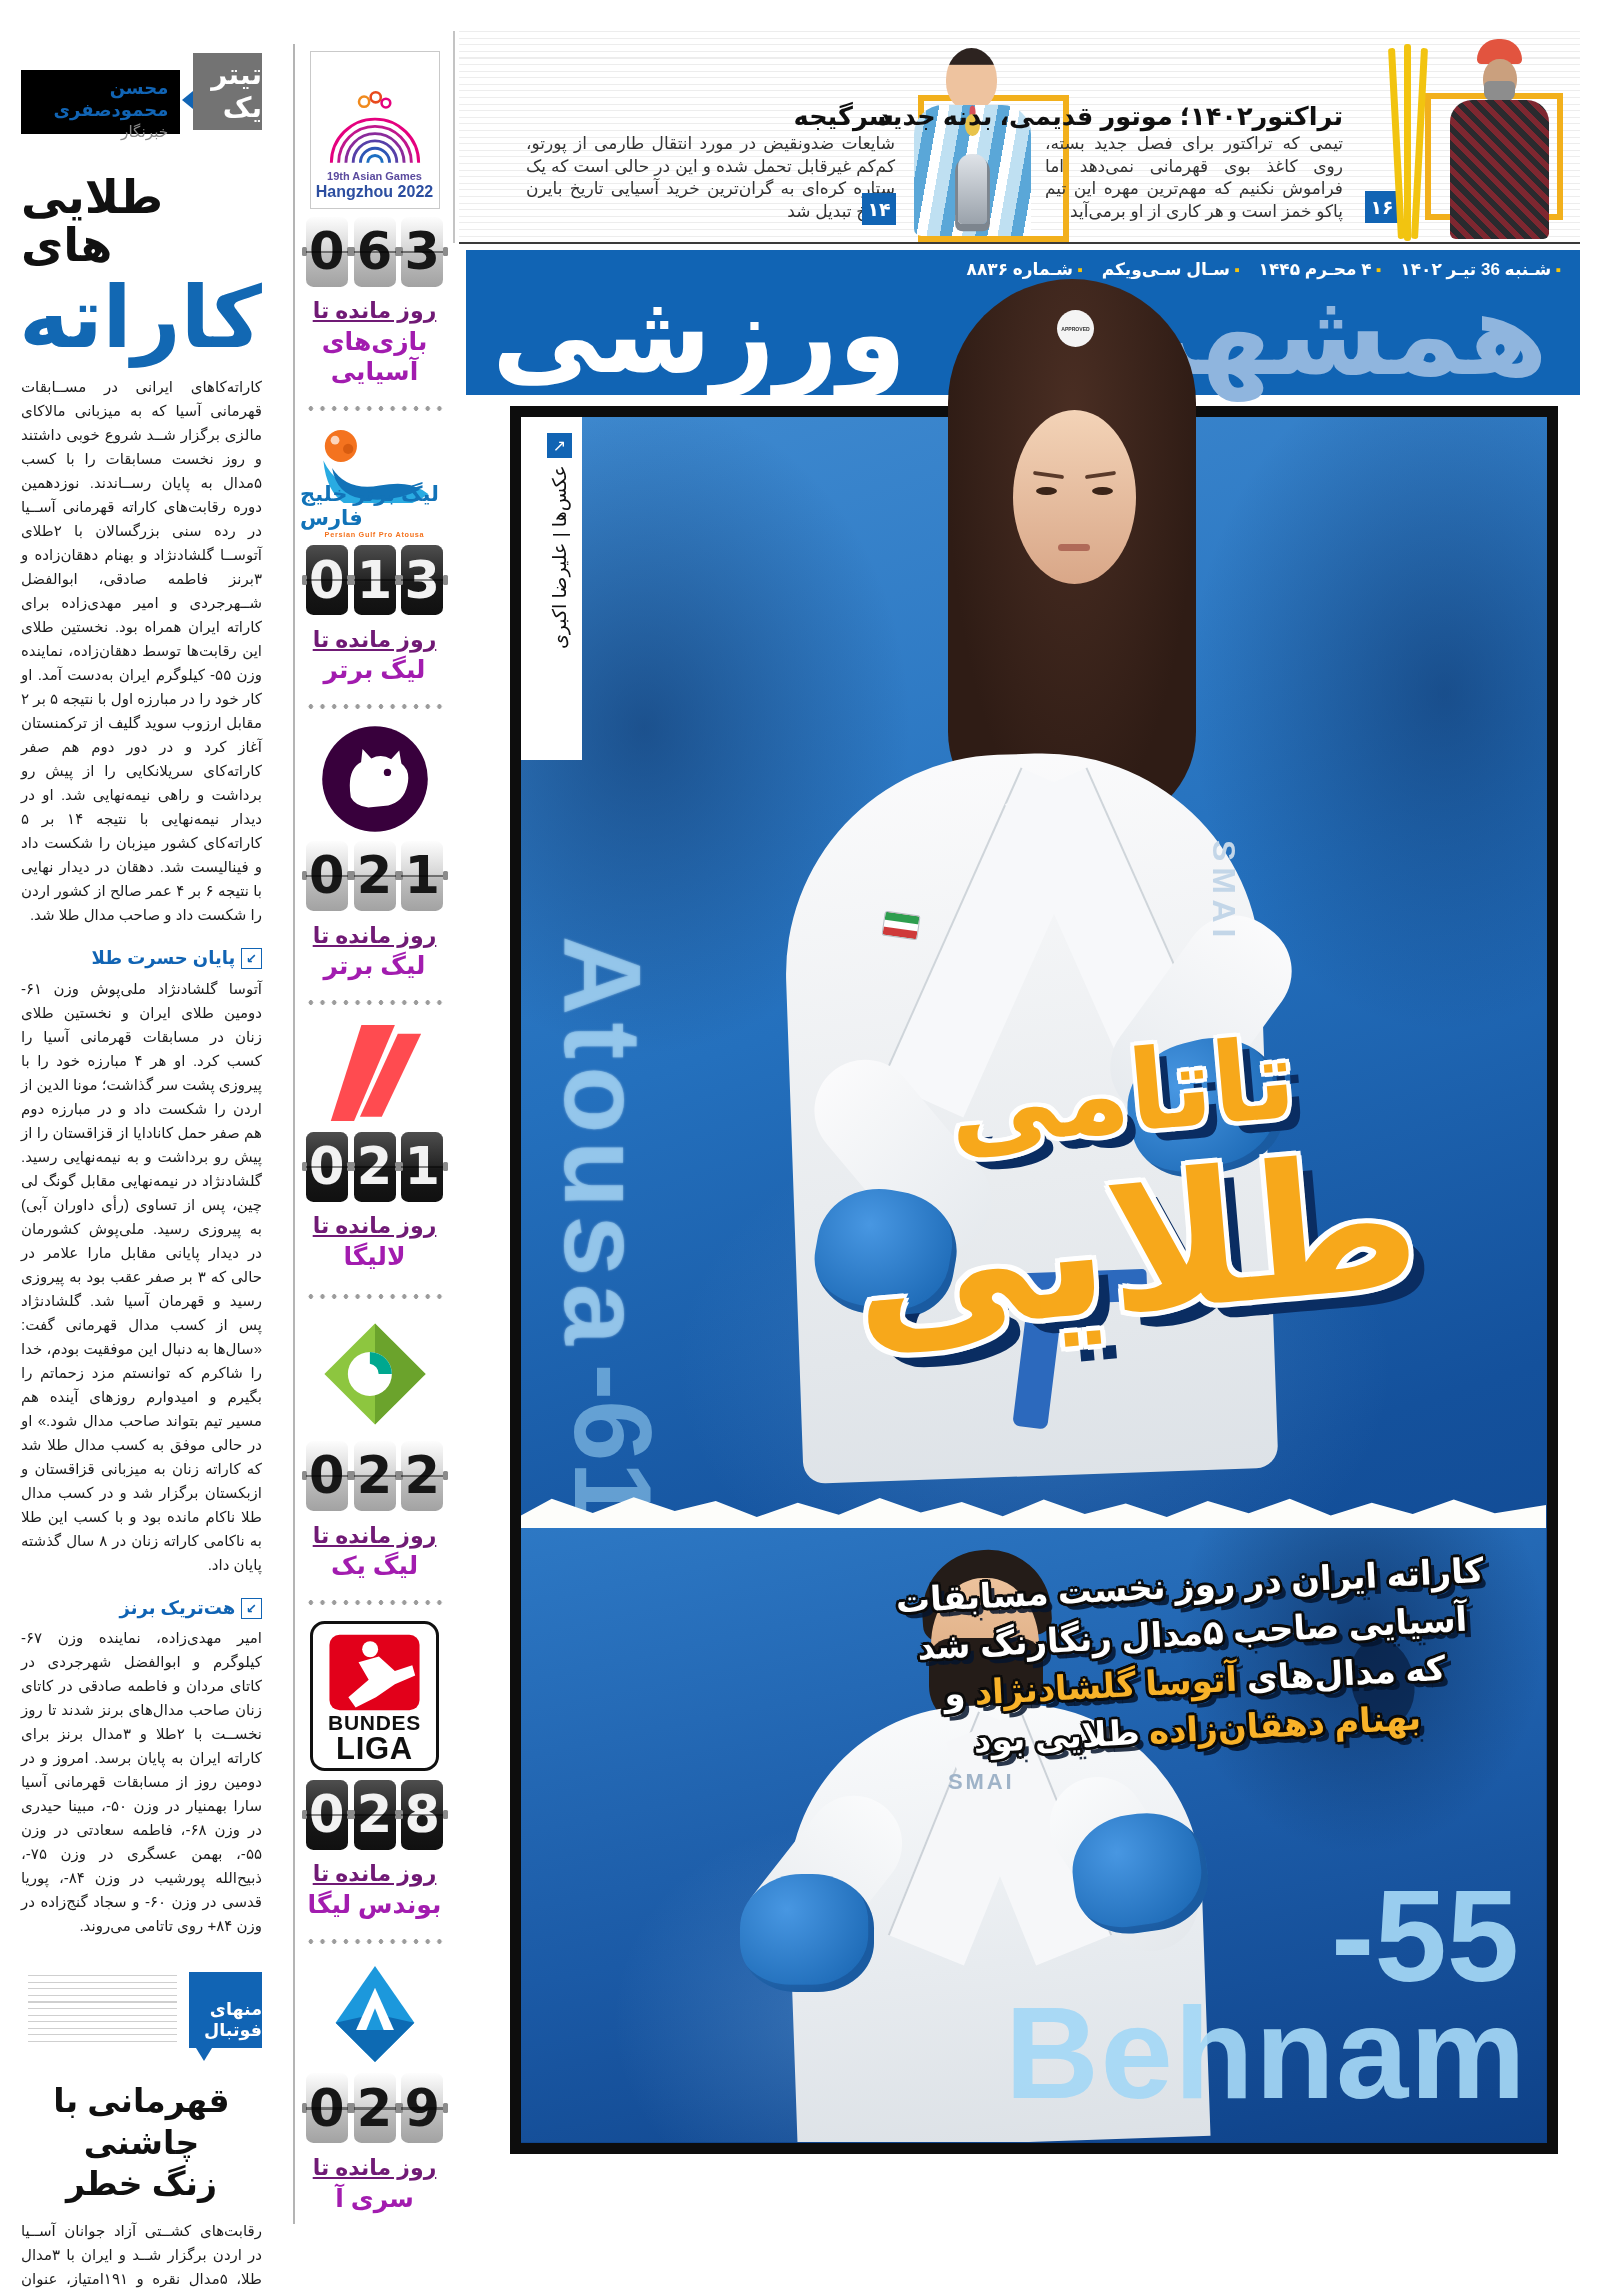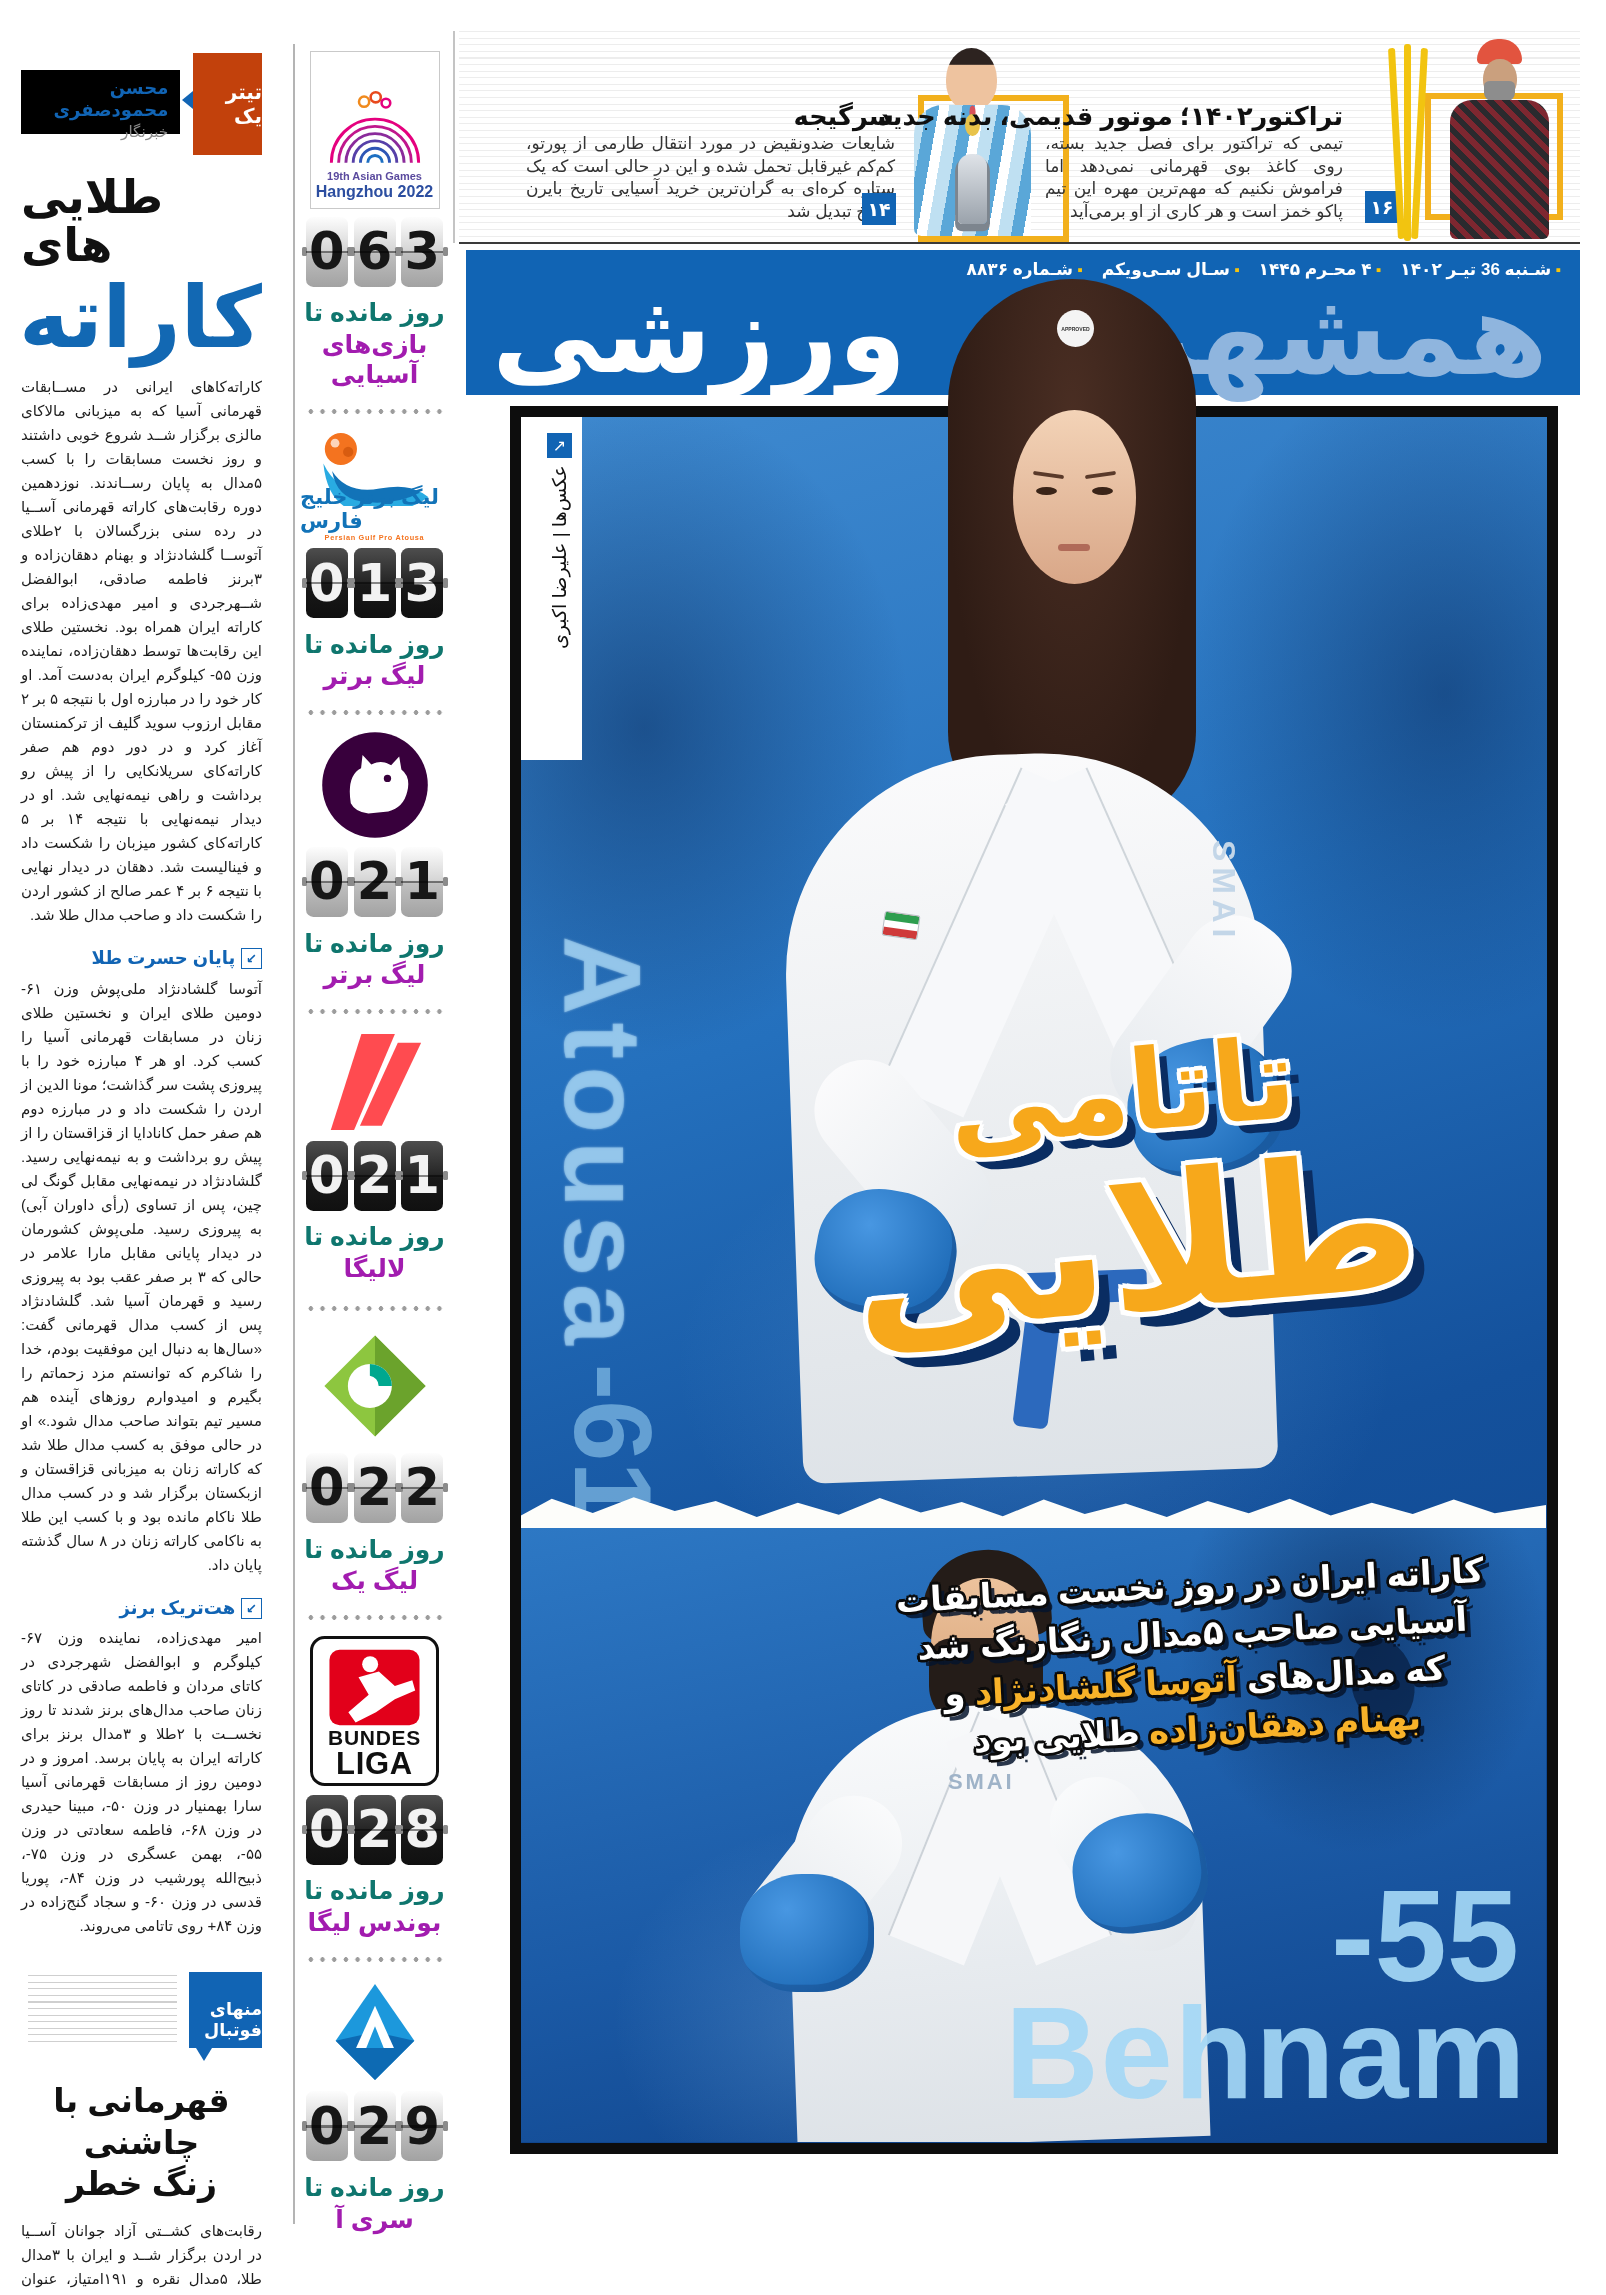--- a/index.html
+++ b/index.html
@@ -37,22 +37,22 @@
   
   .masthead{position:absolute;left:467px;top:250px;width:1114px;height:145px;background:#1164b4;z-index:1;}
   .dateline{position:absolute;top:8.8px;right:19px;display:flex;gap:19px;direction:rtl;color:#fff;font-size:17px;font-weight:bold;}
   .date-part::before{content:"▪ ";color:#f7c30e;font-size:15.3px;}
   .mast-main{position:absolute;right:32px;bottom:2.9px;font-size:115px;font-weight:900;color:#8fb5de;letter-spacing:1.5px;line-height:1;}
   .mast-sub{position:absolute;left:26px;bottom:5.8px;font-size:110px;font-weight:900;color:#ffffff;line-height:1;}
 
   
   .col{position:absolute;right:1344px;left:25.6px;top:44px;width:241px;direction:rtl;}
   .author-row{position:relative;height:121px;}
-  .tag-titr{position:absolute;left:auto;right:0;top:8.8px;width:69px;height:102px;background:#c2410c;color:#fff;
-    font-size:20px;font-weight:bold;display:flex;align-items:center;justify-content:center;}
+  .tag-titr{position:absolute;left:auto;right:0;top:8.8px;width:69px;height:77px;background:#737373;color:#fff;
+    font-size:28px;font-weight:bold;display:flex;align-items:center;justify-content:center;}
   .tag-titr::after{content:"";position:absolute;right:100%;top:38px;border-top:9.5px solid transparent;
     border-bottom:9.5px solid transparent;border-right:11.7px solid #1164b4;}
   .author-box{position:absolute;right:82px;left:0;top:26px;height:64px;background:#000000;padding:7.3px 11.7px 0 4.4px;box-sizing:border-box;}
   .author-name{color:#1164b4;font-weight:900;font-size:18px;}
   .author-role{color:#8a8a8a;font-size:15.3px;margin-top:1.5px;}
   .col-h-black{font-size:46px;font-weight:900;color:#111;text-align:left;line-height:1.05;margin-top:8px;}
   .col-h-blue{font-size:85px;font-weight:900;color:#1268b3;text-align:left;line-height:1.0;margin-top:5.8px;}
   .body-p{font-size:15px;line-height:24px;text-align:justify;color:#1d1d1d;margin-top:14.6px;}
   .sub-head{display:flex;align-items:center;gap:5.8px;color:#1164b4;font-weight:900;font-size:18px;margin-top:20.4px;}
   .sh-icon{display:inline-flex;align-items:center;justify-content:center;width:19px;height:19px;border:1.8px solid #1164b4;
@@ -75,21 +75,21 @@
   .ag-line1{font-size:11px;color:#5a4a9e;font-weight:bold;}
   .ag-line2{font-size:16px;color:#2c4ea0;font-weight:900;margin-top:1.5px;}
   .flip{display:flex;gap:5.8px;margin-top:7.3px;direction:ltr;}
   .tile{position:relative;width:42px;height:70px;border-radius:7.3px;display:flex;align-items:center;justify-content:center;
     font-family:"DejaVu Sans",sans-serif;font-weight:bold;font-size:51px;}
   .flip.light .tile{background:linear-gradient(#fdfdfd,#d6d6d6 47%,#bfbfbf 53%,#a2a2a2);color:#171717;}
   .flip.dark .tile{background:linear-gradient(#4e4e4e,#272727 47%,#191919 53%,#101010);color:#f2f2f2;}
   .tile::after{content:"";position:absolute;left:0;right:0;top:34px;height:2.2px;background:rgba(0,0,0,.45);}
   .tile::before{content:"";position:absolute;left:-3.7px;top:30px;width:5.1px;height:9.5px;background:#8b8b8b;border-radius:1.5px;
     box-shadow:45px 0 0 #8b8b8b;}
-  .days-label{font-size:25px;font-weight:900;color:#0f766e;margin-top:11.7px;direction:rtl;}
+  .days-label{font-size:22px;font-weight:900;color:#701a75;margin-top:11.7px;direction:rtl;text-decoration:underline;}
   .league-label{font-size:25px;font-weight:900;color:#a21caf;margin-top:1.5px;text-align:center;line-height:1.2;direction:rtl;width:139px;}
   .dotsep{width:139px;height:7.3px;margin-top:19px;
     background:radial-gradient(circle,#9c9c9c 2.2px,transparent 2.6px);background-size:11.7px 7.3px;background-repeat:repeat-x;}
   .logo-box{margin-top:13px;display:flex;flex-direction:column;align-items:center;}
   .bundes-box{width:129px;height:150px;background:#fff;border:3.7px solid #101010;border-radius:14.6px;margin-top:14.6px;
     display:flex;flex-direction:column;align-items:center;padding-top:8.8px;box-sizing:border-box;}
   .bundes-word{font-size:21px;font-weight:900;color:#101010;line-height:1.02;letter-spacing:0.7px;}
   .bundes-word2{font-size:31px;font-weight:900;color:#101010;line-height:1.0;letter-spacing:0.7px;}
   .gulf-fa{font-size:21px;color:#1273b8;font-weight:bold;margin-top:-20.4px;}
   .gulf-en{font-size:7.3px;color:#f4731f;font-weight:bold;letter-spacing:0.7px;}

